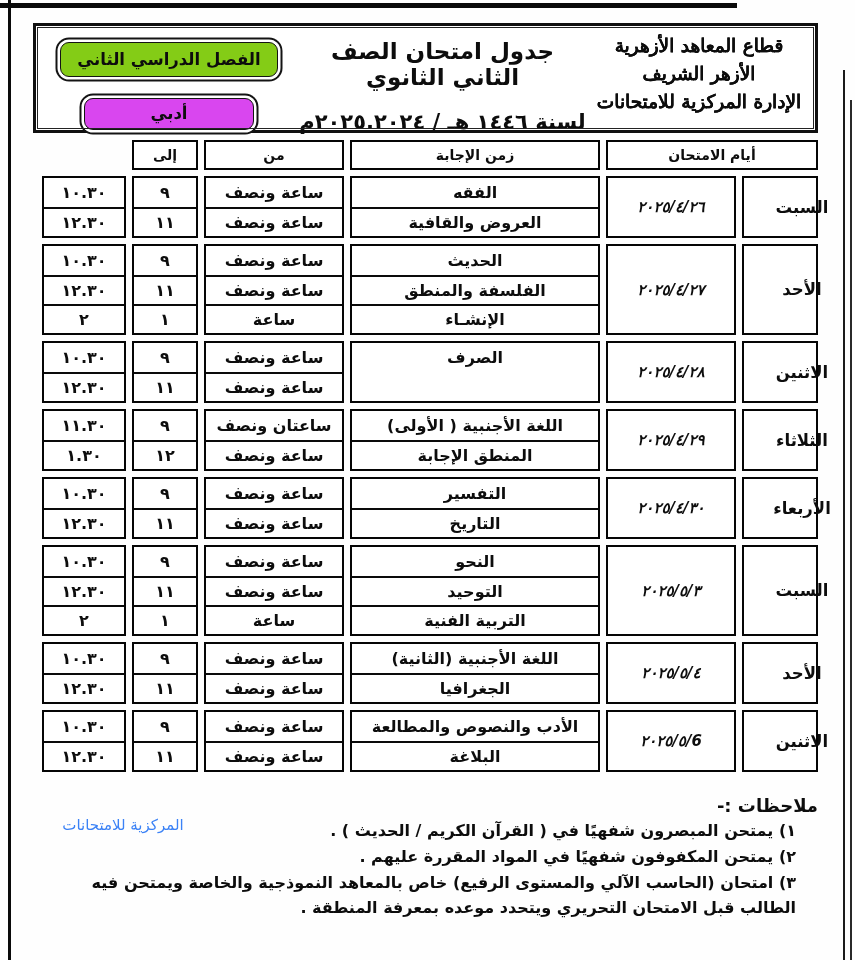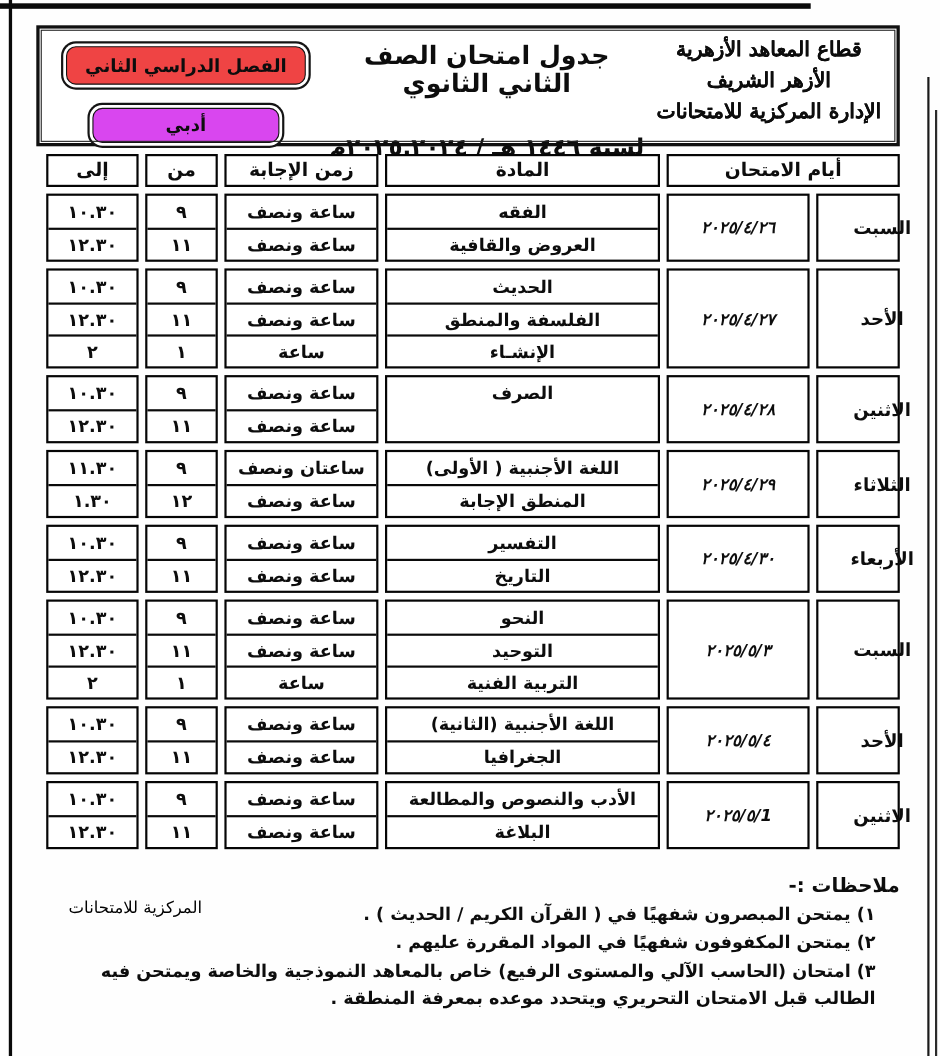--- a/index.html
+++ b/index.html
@@ -30,70 +30,70 @@
   .org-block {
     width:228px; padding:6px 8px 0 4px; text-align:center;
     font-family:"DejaVu Serif","Liberation Serif",serif;
     font-weight:bold; font-size:18.5px; line-height:1.5;
     text-shadow:0 0 .6px #000;
   }
   .titles {
     flex:1; text-align:center; padding-top:12px;
   }
   .title-1 { font-size:23px; font-weight:bold; letter-spacing:.2px; }
-  .title-2 { font-size:21px; font-weight:bold; margin-top:32px; }
+  .title-2 { font-size:21px; font-weight:bold; margin-top:20px; }
 
   .badges { width:262px; padding:12px 14px 0 18px; display:flex; flex-direction:column; align-items:center; gap:17px; }
   .badge {
     display:flex; align-items:center; justify-content:center;
     border:1.5px solid #141414; border-radius:9px;
     box-shadow:0 0 0 2.5px #ffffff, 0 0 0 4.5px #141414;
     font-weight:bold; font-size:16.5px;
-    background:#ef4444; margin:4px 4px 0 4px;
+    background:#84cc16; margin:4px 4px 0 4px;
   }
   .badge.semester { width:218px; height:38px; }
   .badge.track    { width:170px; height:35px; background:#d946ef; }
 
   
   .schedule { position:absolute; top:140px; right:37px; width:778px; }
   .grid {
     display:grid;
     grid-template-columns:76px 130px 250px 140px 66px 84px;
     column-gap:6px;
     margin-bottom:6px;
   }
   .grid.thead { grid-template-columns:212px 250px 140px 66px 84px; }
 
   .cell {
     border:2px solid #050505; background:#fff;
     display:flex; align-items:center; justify-content:center;
     font-weight:bold; font-size:16.5px;
   }
-  .thead .cell { height:30px; font-size:17px; }
+  .thead .cell { height:30px; font-size:14px; }
   .cell.rows { display:block; padding:0; }
   .cell.rows .r {
     height:29px; display:flex; align-items:center; justify-content:center;
     font-weight:bold; font-size:16px;
   }
   .cell.rows .r + .r { border-top:2px solid #0a0a0a; }
   .cell.date { font-style:italic; font-size:15px; letter-spacing:.5px; }
   .cell.day  { font-size:16.5px;padding-left:44px; }
   .num { direction:ltr; unicode-bidi:isolate; }
 
   
   .notes { position:absolute; top:795px; right:37px; width:778px; }
   .notes-title { font-size:18px; font-weight:bold; margin-bottom:2px; }
   .note-item {
     font-size:16px; font-weight:bold; line-height:25px;
     padding-right:22px; margin-bottom:1px; width:755px;
   }
 
   .watermark {
     position:absolute; top:816px; left:38px; width:170px;
-    color:#000000; font-size:15px; text-align:center;
+    color:#3b82f6; font-size:15px; text-align:center;
   }
 </style>
 </head>
 <body>
 
 <div class="page">
 
   <div class="edge-top"></div>
   <div class="edge-left"></div>
   <div class="edge-right1"></div>
@@ -119,21 +119,20 @@
         <div class="badge track">أدبي</div>
       </div>
 
     </div>
   </div>
 
   <div class="schedule">
 
     <div class="grid thead">
       <div class="cell">أيام الامتحان</div>
-      <div class="cell">المادة</div>
       <div class="cell">زمن الإجابة</div>
       <div class="cell">من</div>
       <div class="cell">إلى</div>
     </div>
 
     <div class="grid">
       <div class="cell day">السبت</div>
       <div class="cell date num">٢٠٢٥/٤/٢٦</div>
       <div class="cell rows">
         <div class="r">الفقه</div>
@@ -281,21 +280,21 @@
         <div class="r num">١١</div>
       </div>
       <div class="cell rows">
         <div class="r num">١٠.٣٠</div>
         <div class="r num">١٢.٣٠</div>
       </div>
     </div>
 
     <div class="grid">
       <div class="cell day">الاثنين</div>
-      <div class="cell date num">٢٠٢٥/٥/1</div>
+      <div class="cell date num">٢٠٢٥/٥/6</div>
       <div class="cell rows">
         <div class="r">الأدب والنصوص والمطالعة</div>
         <div class="r">البلاغة</div>
       </div>
       <div class="cell rows">
         <div class="r">ساعة ونصف</div>
         <div class="r">ساعة ونصف</div>
       </div>
       <div class="cell rows">
         <div class="r num">٩</div>

